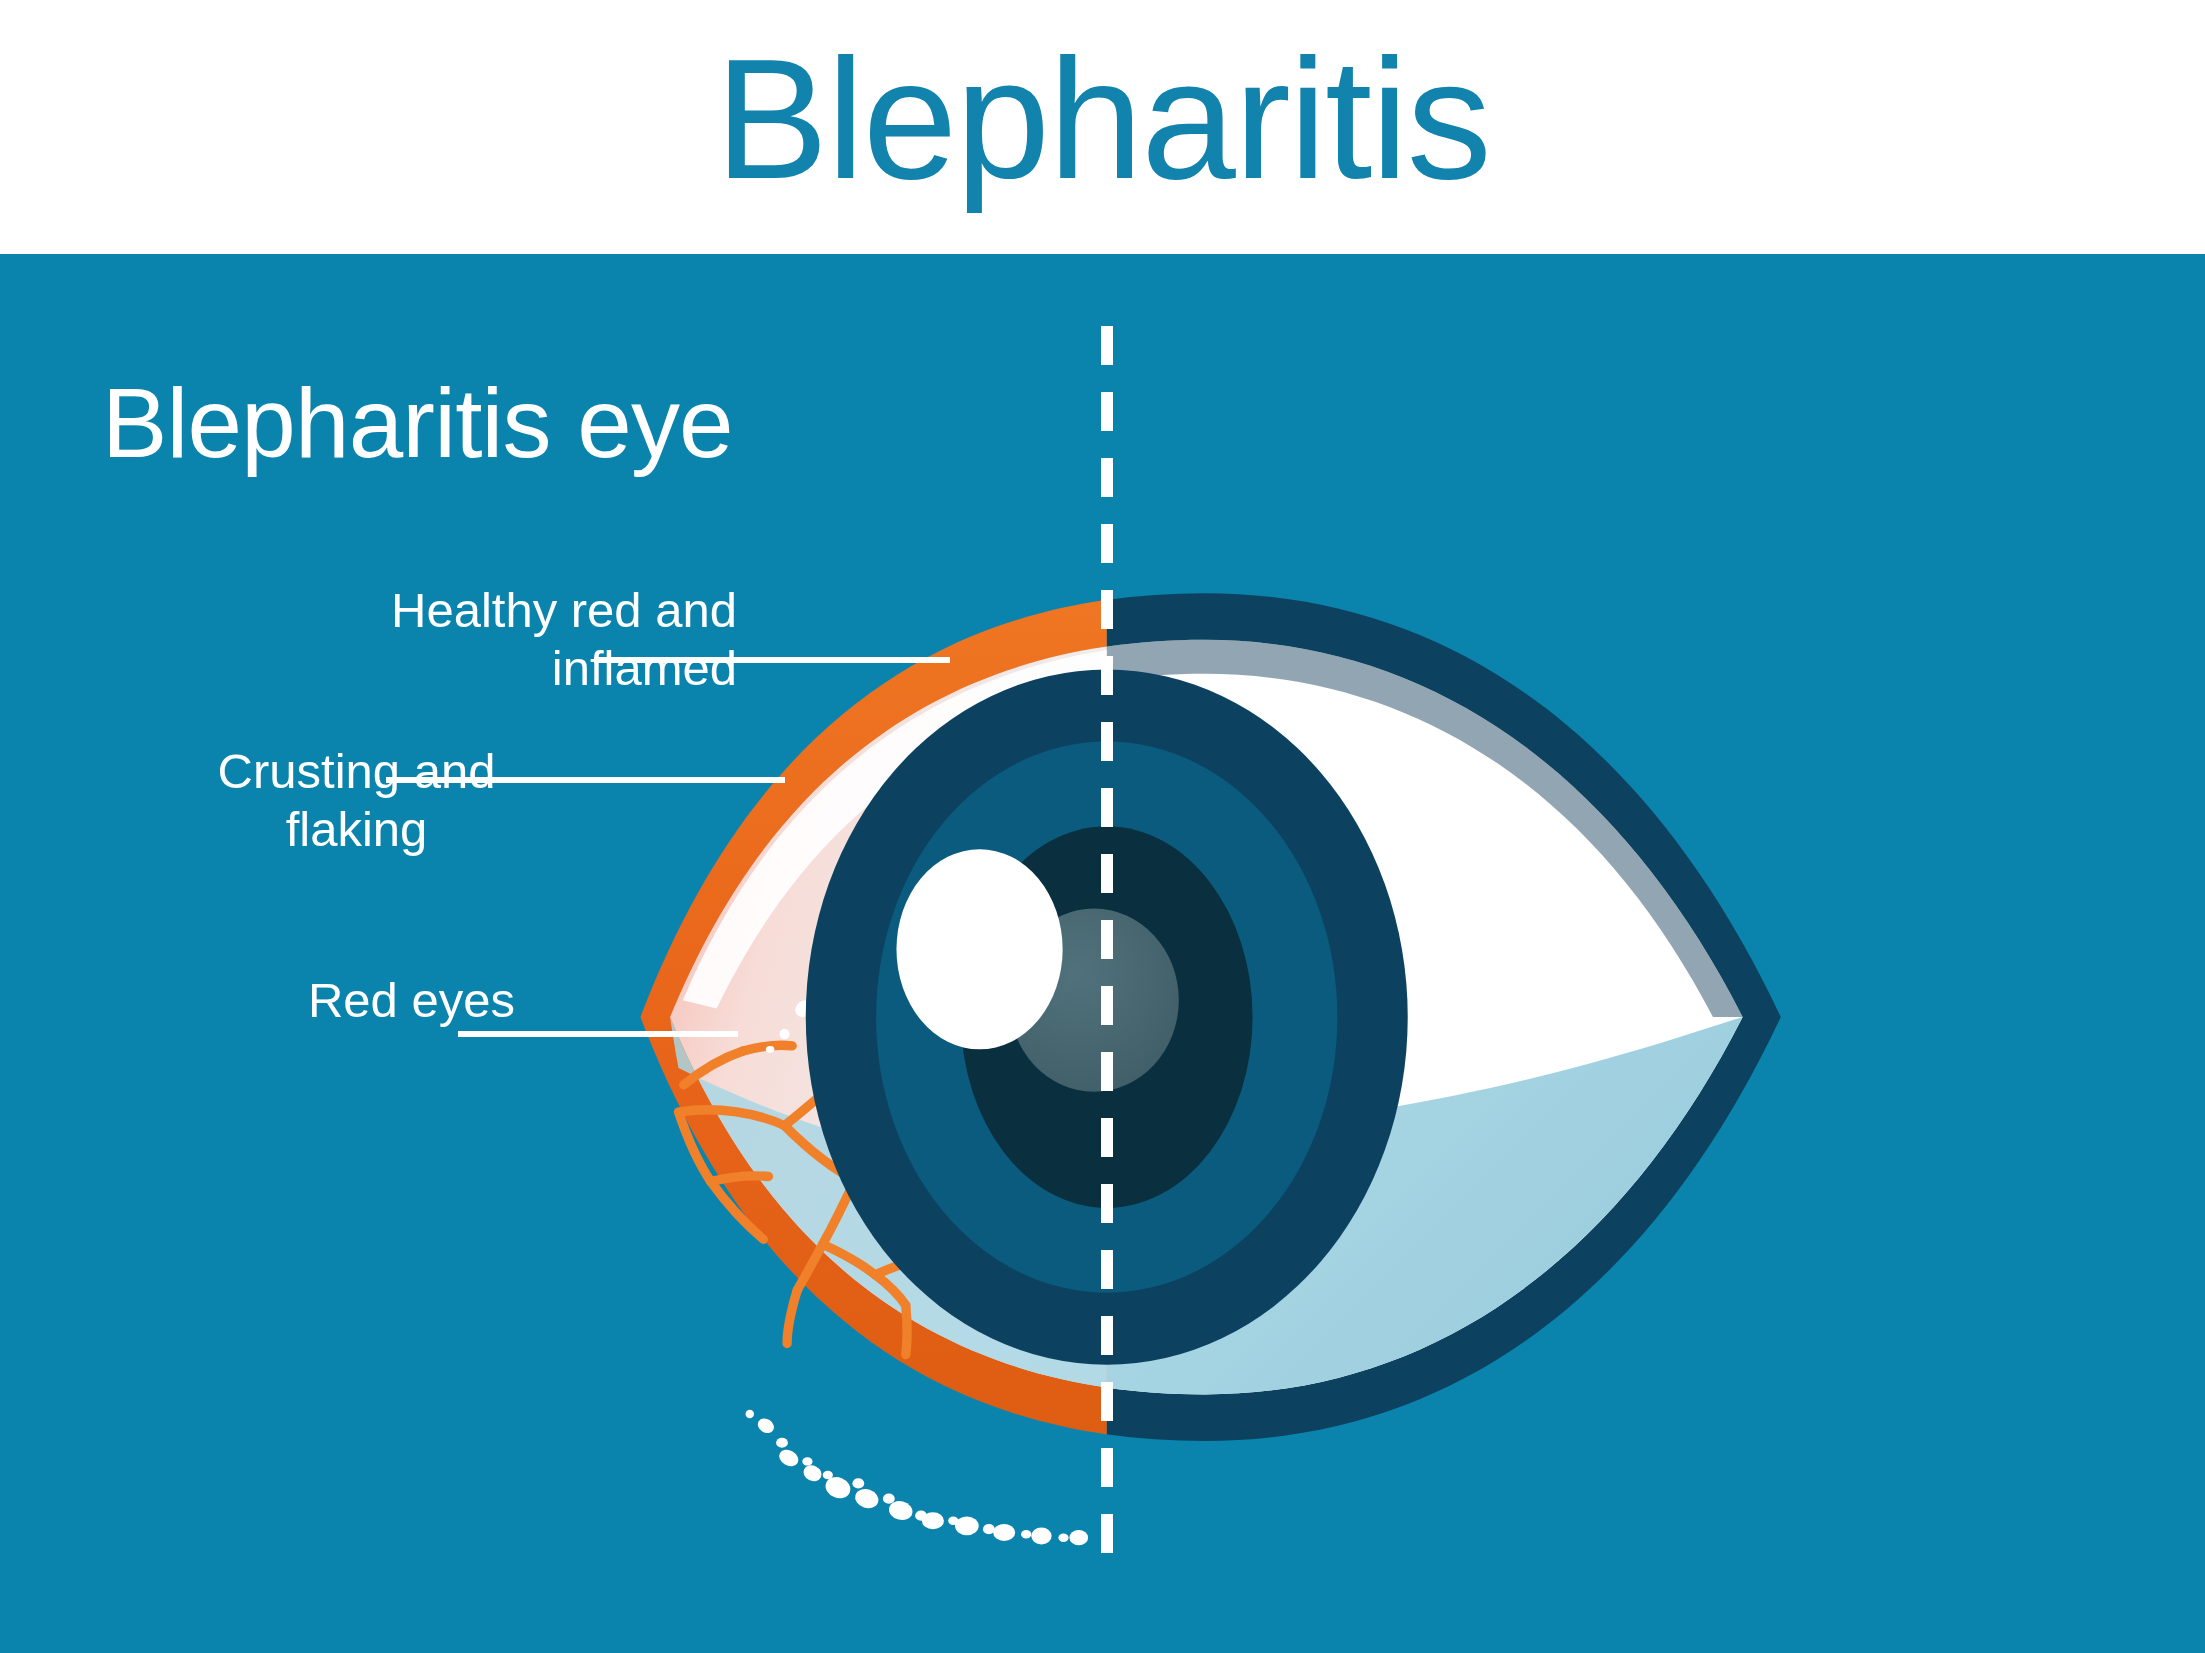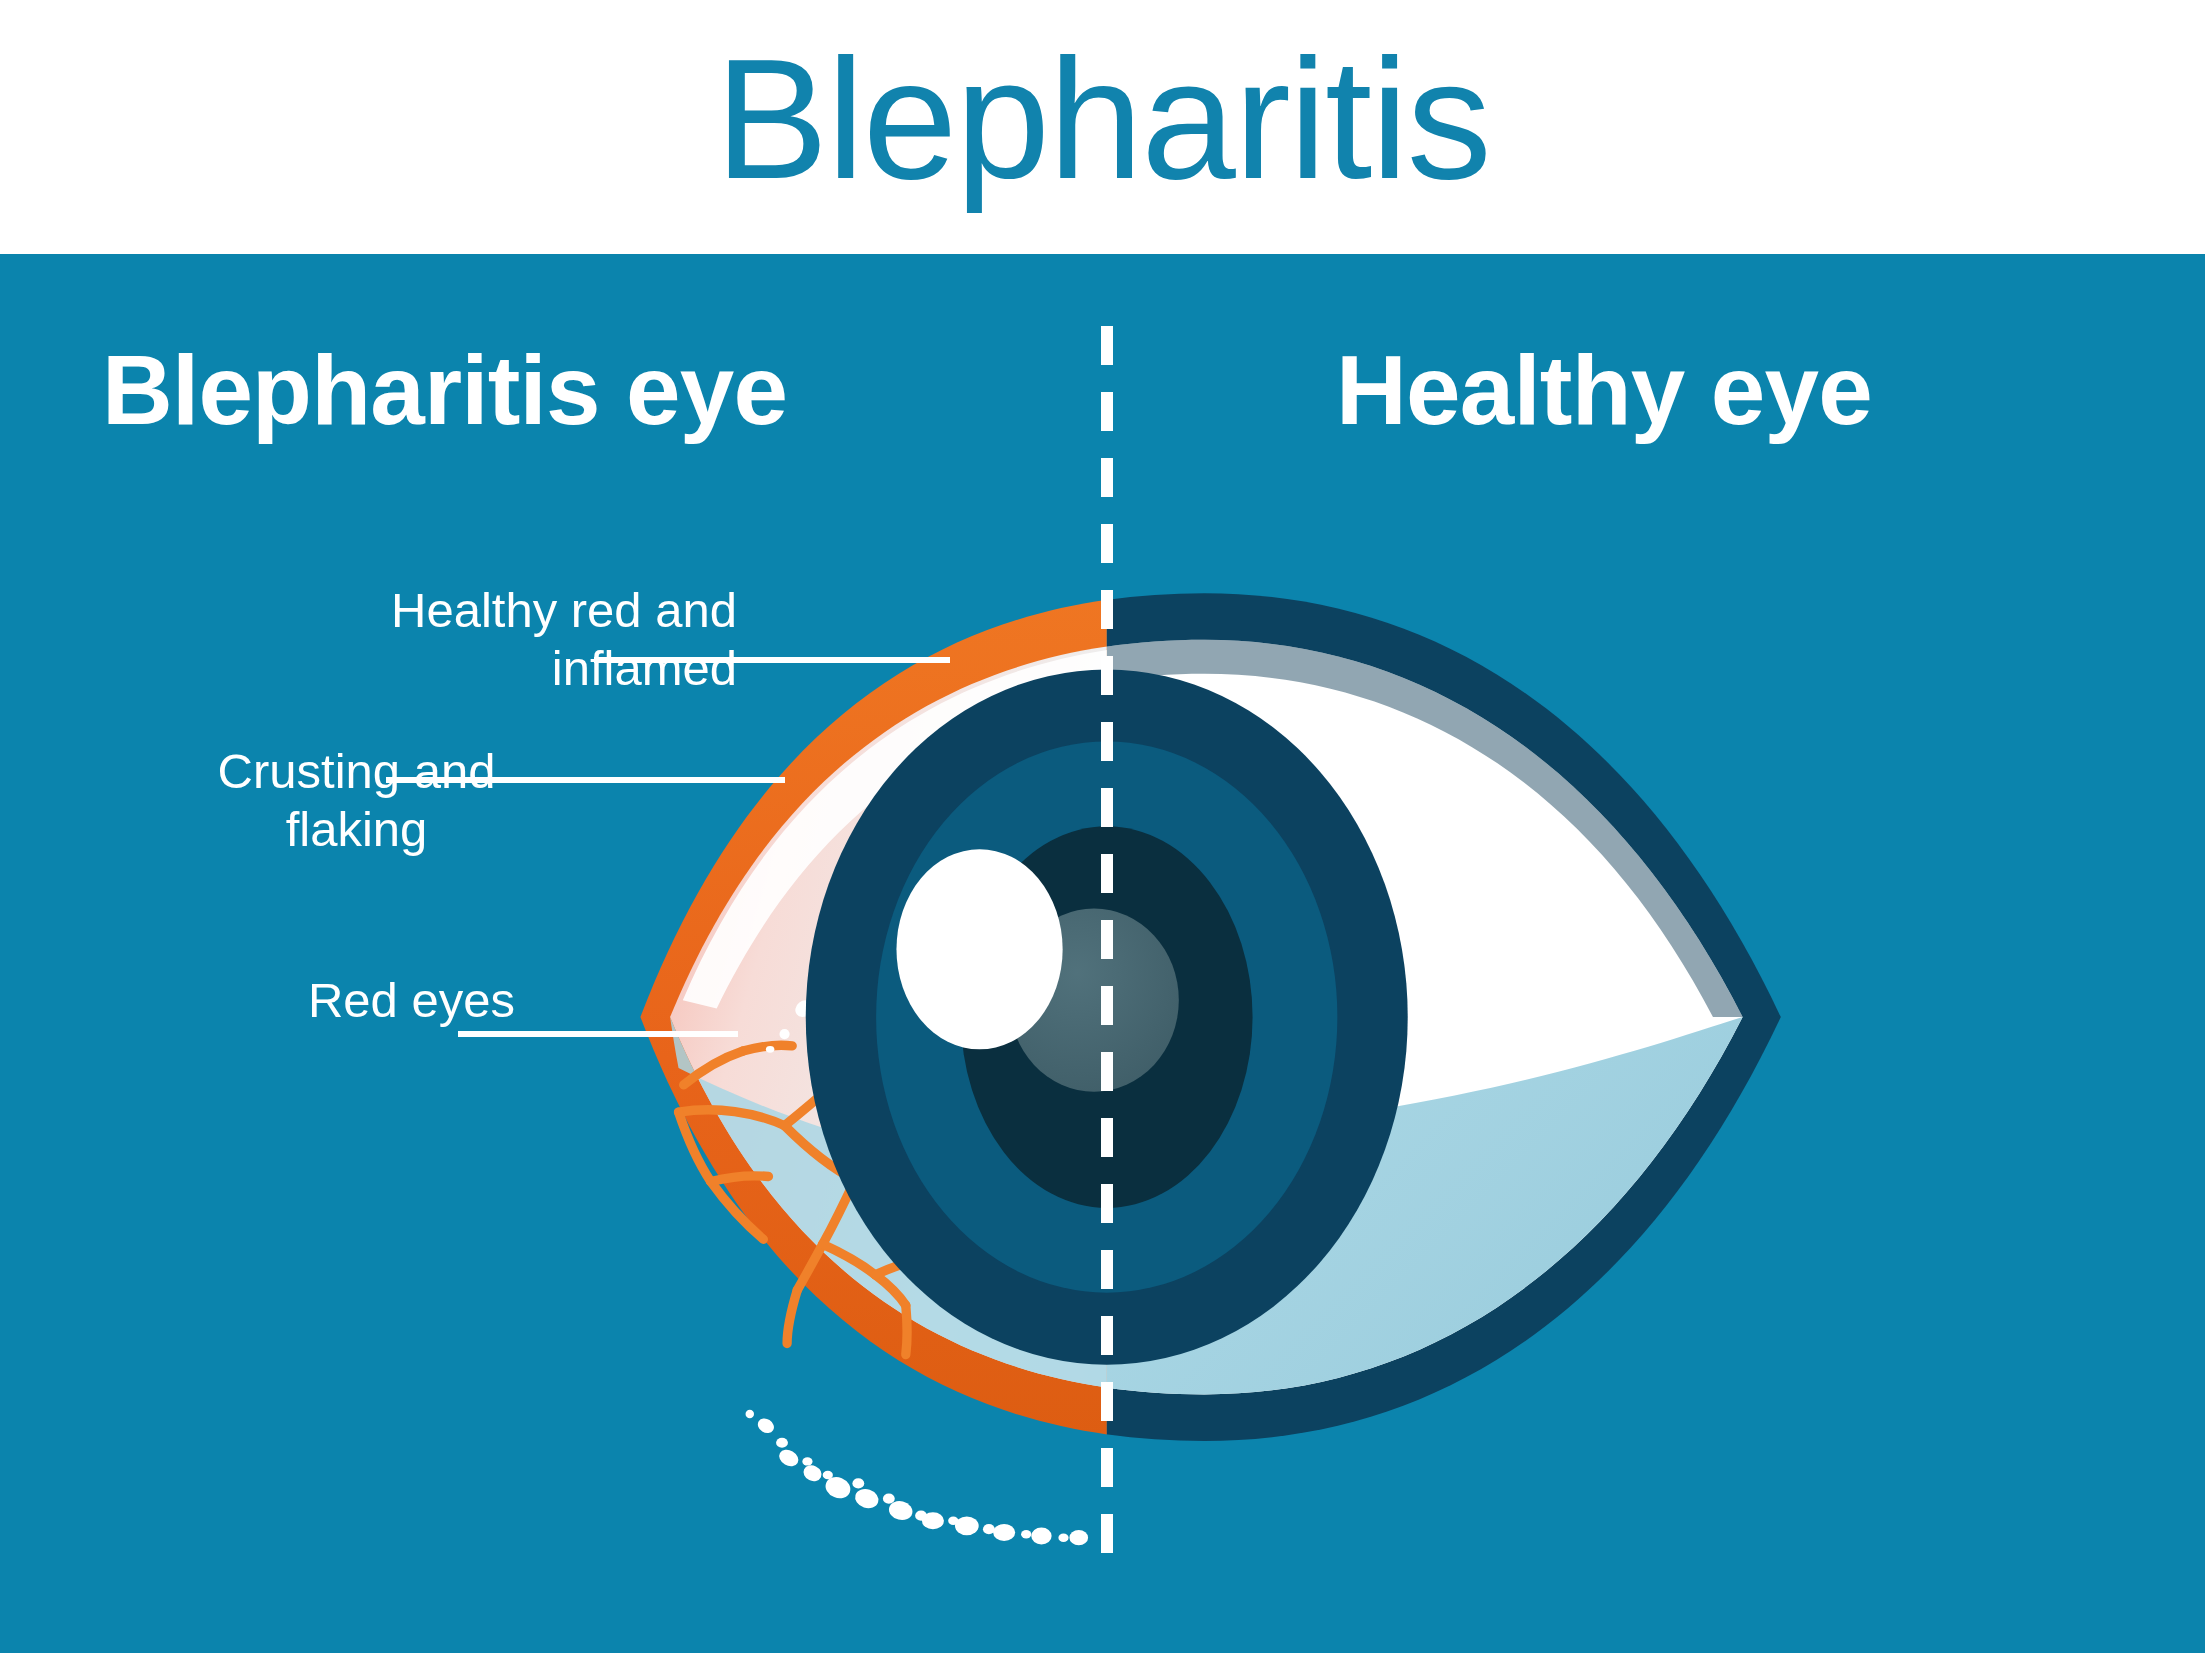--- a/index.html
+++ b/index.html
@@ -44,24 +44,25 @@
     width: 2205px;
     height: 1399px;
     background: #0b84ad;
     overflow: hidden;
   }
   
   .side-heading {
     position: absolute;
     font-size: 98px;
     line-height: 102px;
-    font-weight: 700;
+    font-weight: 400;
     color: #ffffff;
     white-space: nowrap;
     letter-spacing: -0.8px;
+    margin-top: 33px;
   }
   #heading-left  { left: 102px; top: 85px; }
   #heading-right { left: 1336px; top: 85px; }
 
   
   #divider {
     position: absolute;
     left: 1101px;
     top: 72px;
     width: 12px;
@@ -314,21 +315,20 @@
           <ellipse cx="1305" cy="900" rx="172" ry="225" fill="#0a2f3f"></ellipse>
 
           <ellipse cx="1290" cy="880" rx="100" ry="108" fill="url(#gradPupilHL)" opacity="0.85"></ellipse>
 
           <ellipse cx="1155" cy="820" rx="98" ry="118" fill="#ffffff"></ellipse>
         </g>
       </svg>
     </div>
 
     <div class="side-heading" id="heading-left">Blepharitis eye</div>
-    <div class="side-heading" id="heading-right">Healthy eye</div>
 
     <div id="divider"></div>
 
     <div class="annotation" id="ann-eyelid">Healthy red and
 inflamed</div>
     <div class="leader" id="leader-eyelid"></div>
 
     <div class="annotation" id="ann-crusting">Crusting and
 flaking</div>
     <div class="leader" id="leader-crusting"></div>

